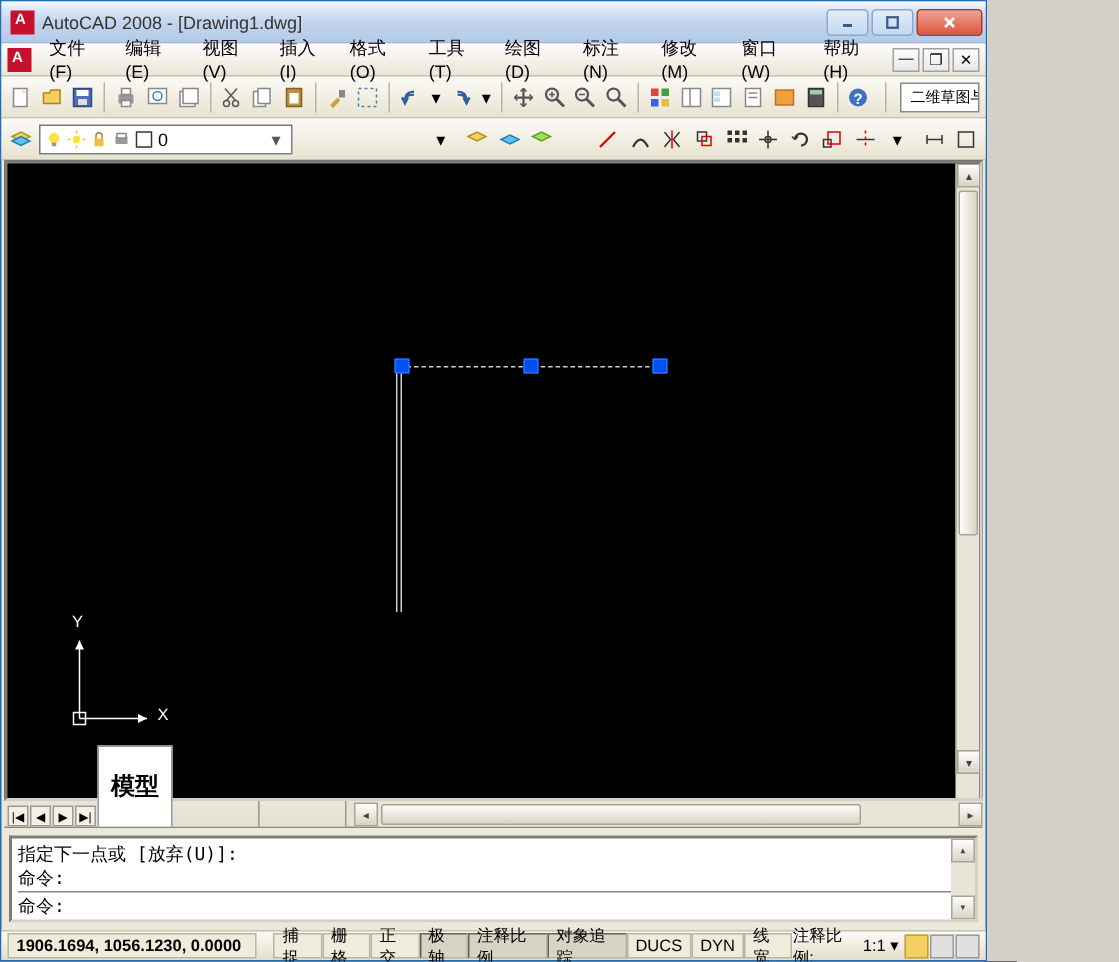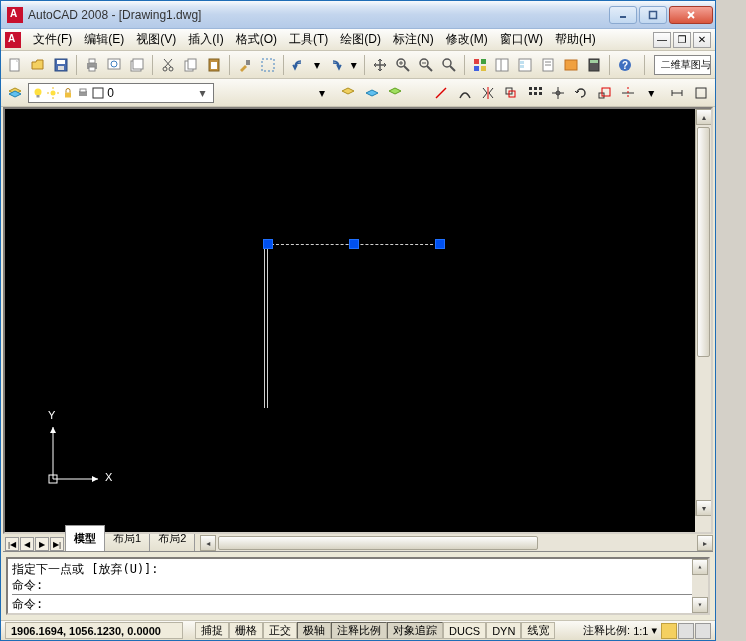--- a/index.html
+++ b/index.html
@@ -1,18 +1,18 @@
 <!DOCTYPE html>
 <html><head>
 <meta charset="utf-8">
 <style>
 * { margin: 0; padding: 0; box-sizing: border-box; }
 body { font-family: "Microsoft YaHei", "SimSun", Tahoma, sans-serif; font-size: 12px; background: #d4d0c8; overflow: hidden; width: 746px; height: 641px; }
 
-.window { width: 716px; height: 641px; border: 1px solid #1e6db6; background: #ece9d8; display: flex; flex-direction: column; }
+.window { width: 658px; height: 641px; border: 1px solid #1e6db6; background: #ece9d8; display: flex; flex-direction: column; }
 
 .titlebar { height: 28px; background: linear-gradient(to bottom, #f8fafd 0%, #dae6f5 20%, #c3d5ed 50%, #b4cae8 100%); display: flex; align-items: center; padding: 0 2px 0 6px; border-bottom: 1px solid #9db7d9; }
 .titlebar .app-icon { width: 16px; height: 16px; background: #c8102e; margin-right: 5px; position: relative; }
 .titlebar .app-icon::after { content: "A"; position: absolute; color: #fff; font-size: 10px; font-weight: bold; left: 3px; top: 1px; }
 .titlebar .title { flex: 1; color: #333; font-size: 12px; }
 .win-btns { display: flex; gap: 2px; }
 .win-btn { width: 28px; height: 18px; border-radius: 3px; display: flex; align-items: center; justify-content: center; cursor: pointer; }
 .win-min { background: linear-gradient(#e3edf9,#c2d8f0); border: 1px solid #8aa9d0; }
 .win-max { background: linear-gradient(#e3edf9,#c2d8f0); border: 1px solid #8aa9d0; }
 .win-close { background: linear-gradient(#f4a296,#d9553d); border: 1px solid #a63a2a; width: 44px; }
@@ -44,21 +44,21 @@
 .solid-vline { position: absolute; border-left: 1px solid #d0d0d0; border-right: 1px solid #d0d0d0; width: 4px; }
 .scrollbar-v { position: absolute; right: 0; top: 0; bottom: 16px; width: 16px; background: #e8e4d8; border-left: 1px solid #b8b4a4; }
 .scrollbar-h { position: absolute; left: 0; right: 16px; bottom: 0; height: 16px; background: #e8e4d8; border-top: 1px solid #b8b4a4; display: flex; align-items: center; }
 .sb-btn { width: 16px; height: 16px; background: linear-gradient(#fdfdfd,#d8d4c4); border: 1px solid #a8a494; display: flex; align-items: center; justify-content: center; font-size: 8px; color: #444; cursor: pointer; }
 .sb-thumb-v { position: absolute; left: 1px; right: 1px; top: 18px; height: 230px; background: linear-gradient(to right,#fdfdfd,#d8d4c4); border: 1px solid #a8a494; border-radius: 2px; }
 .sb-corner { position: absolute; right: 0; bottom: 0; width: 16px; height: 16px; background: #e8e4d8; }
 .sb-thumb-h { height: 14px; width: 320px; margin-left: 2px; background: linear-gradient(#fdfdfd,#d8d4c4); border: 1px solid #a8a494; border-radius: 2px; }
 
 .tabstrip { height: 18px; background: #e8e4d4; display: flex; align-items: flex-end; border-bottom: 1px solid #888; margin: 0 2px; padding-left: 2px; }
 .tab-nav { width: 14px; height: 14px; border: 1px solid #999; background: #f4f0e4; margin-right: 1px; display: flex; align-items: center; justify-content: center; font-size: 8px; cursor: pointer; }
-.tab { padding: 5px 8px; background: linear-gradient(#f8f6ec,#e4e0d0); border: 1px solid #999; border-bottom: none; margin-right: -1px; font-size: 11px; cursor: pointer; }
+.tab { padding: 16px 8px; background: linear-gradient(#f8f6ec,#e4e0d0); border: 1px solid #999; border-bottom: none; margin-right: -1px; font-size: 16px; cursor: pointer; }
 .tab.active { background: #fff; font-weight: bold; z-index: 1; }
 
 .cmdarea { height: 58px; background: #fff; border: 2px inset #d4d0c8; margin: 5px; padding: 2px 4px; font-family: "SimSun", monospace; font-size: 12px; line-height: 16px; position: relative; overflow: hidden; }
 .cmdarea .cmd-sb { position: absolute; right: 0; top: 0; bottom: 0; width: 16px; background: #e8e4d8; }
 .cmd-line { white-space: pre; }
 
 .statusbar { height: 20px; background: linear-gradient(#fbfaf6,#e4dfcc); display: flex; align-items: center; padding: 0 4px; gap: 0; font-size: 11px; border-top: 1px solid #c8c4b4; }
 .sb-panel { border: 1px solid #b8b4a4; padding: 1px 5px; background: #f0ecdc; height: 17px; display: flex; align-items: center; }
 .sb-panel.pressed { background: #d8d4c4; border: 1px inset #b8b4a4; }
 .sb-spacer { flex: 1; }

